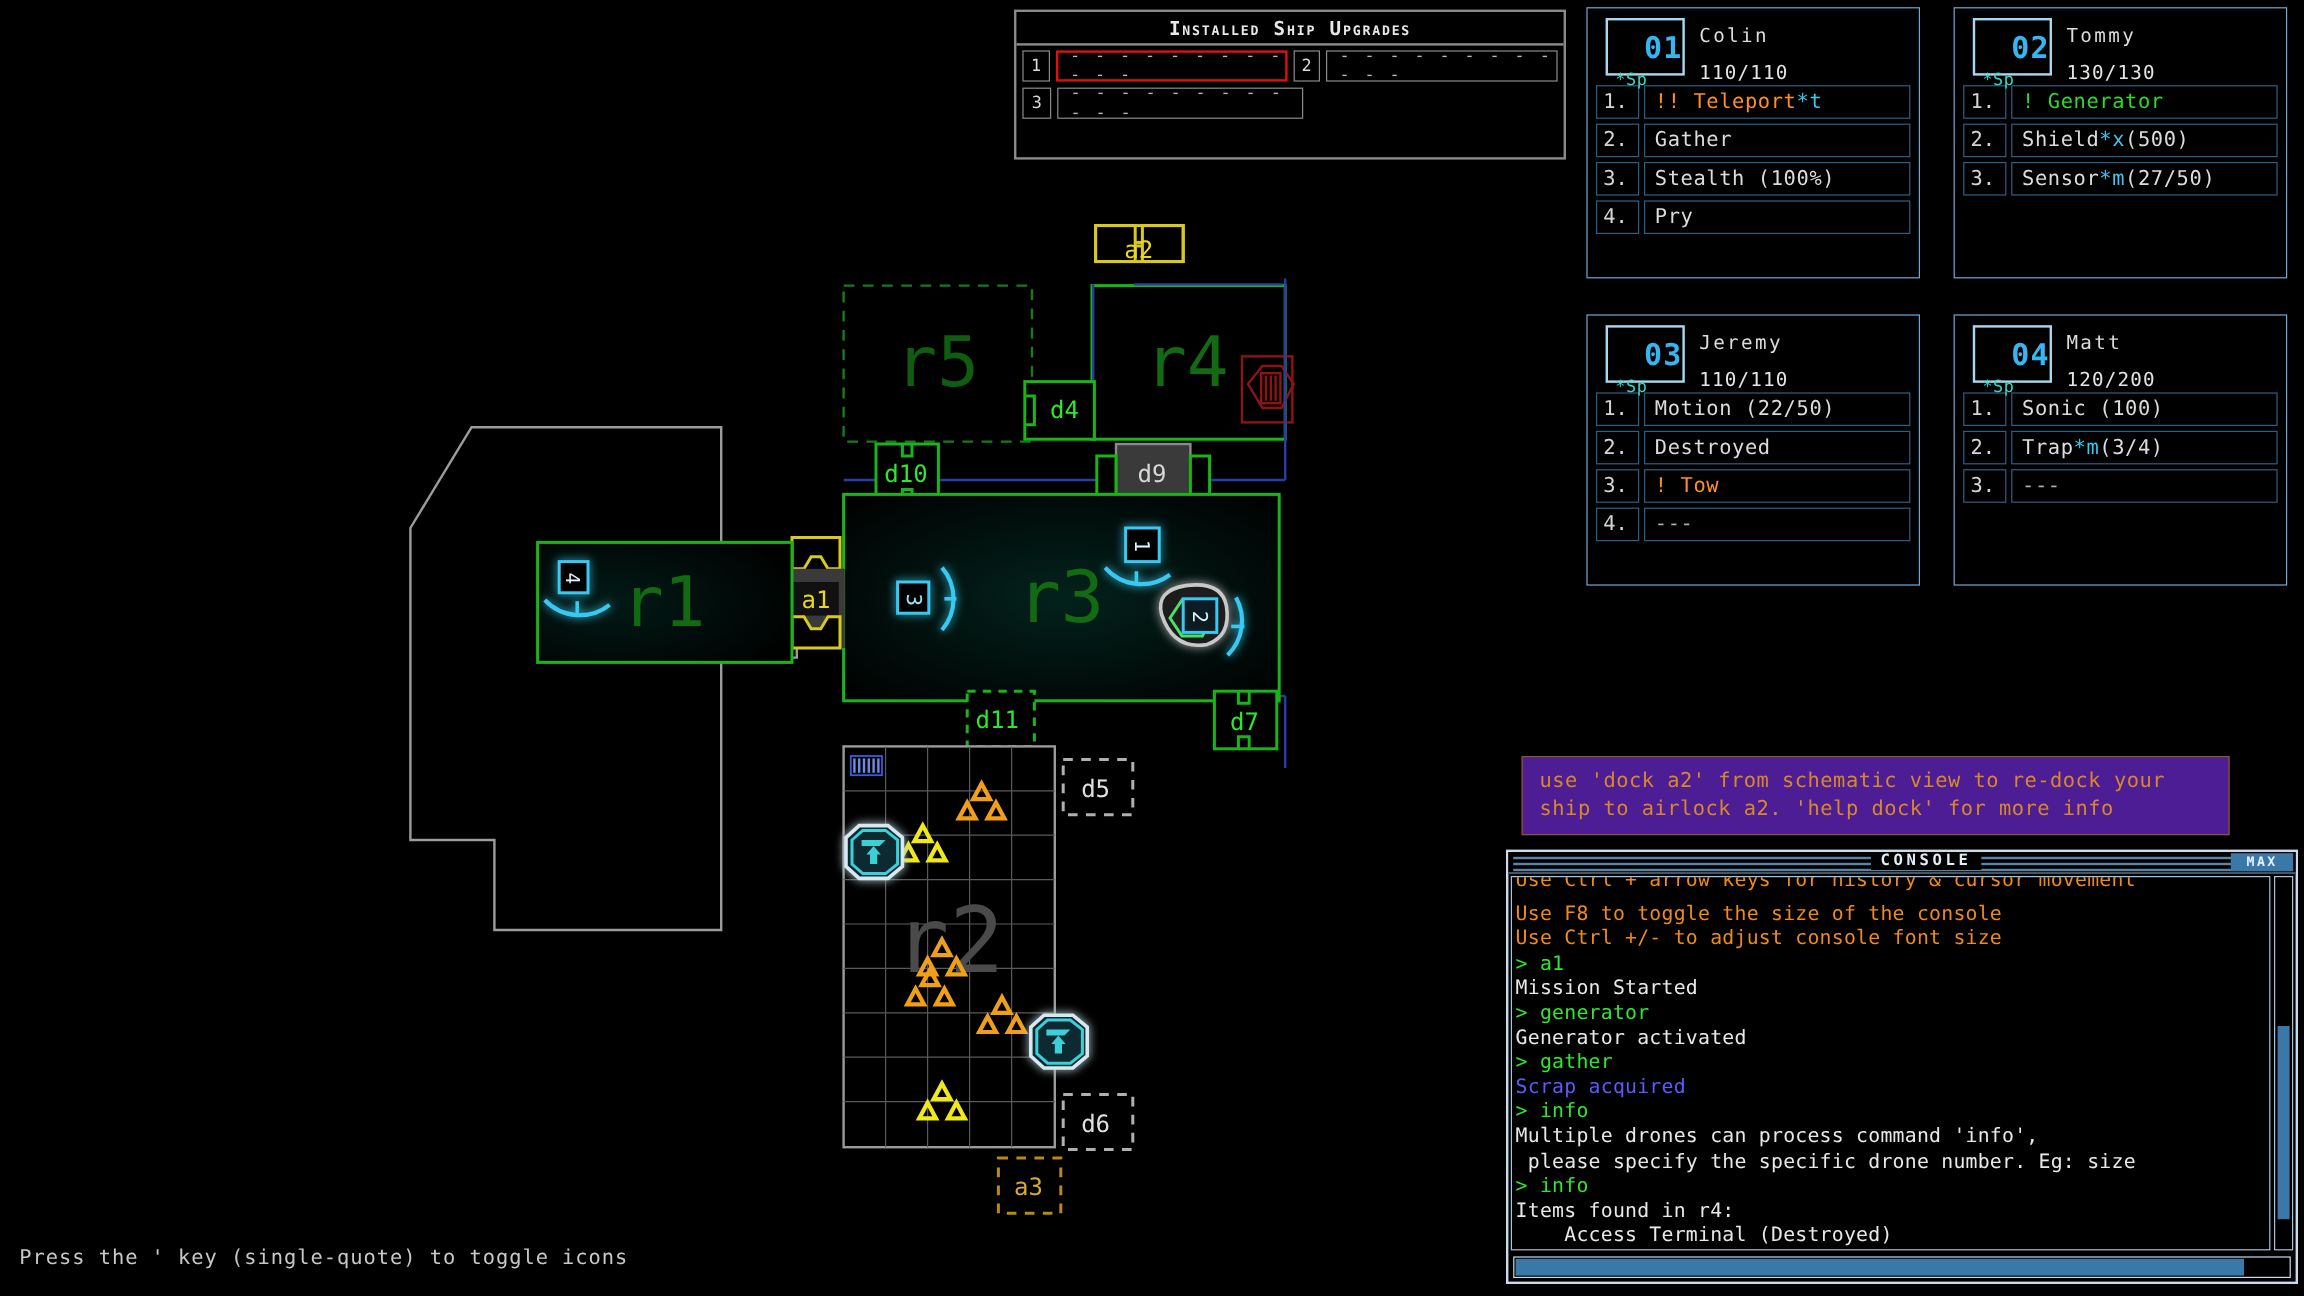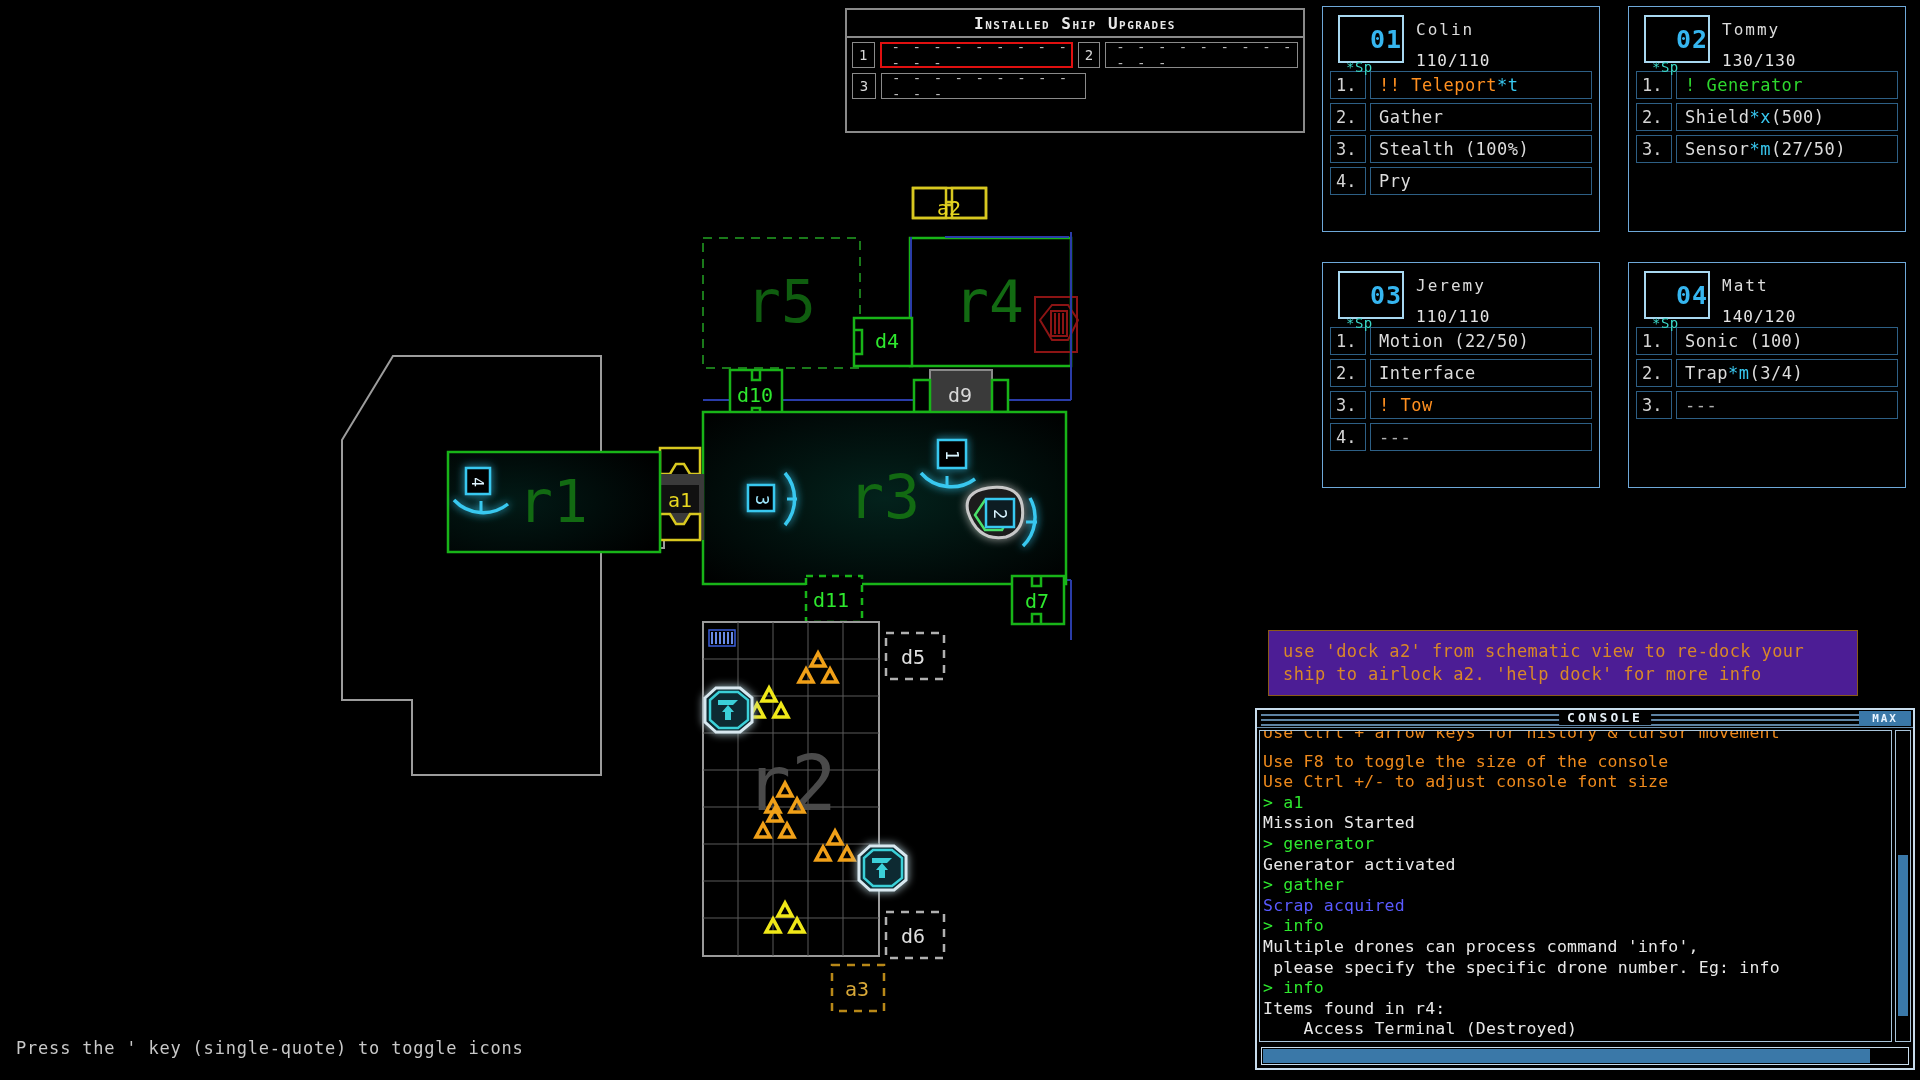--- a/index.html
+++ b/index.html
@@ -506,40 +506,40 @@
       <div class="ch-name">Jeremy</div>
       <div class="ch-sp">*Sp</div>
       <div class="ch-hp">110/110</div>
     </div>
     <div class="ab-row">
       <div class="ab-idx">1.</div>
       <div class="ab-txt">Motion (22/50)</div>
     </div>
     <div class="ab-row">
       <div class="ab-idx">2.</div>
-      <div class="ab-txt">Interface</div>
+      <div class="ab-txt">Destroyed</div>
     </div>
     <div class="ab-row">
       <div class="ab-idx">3.</div>
       <div class="ab-txt orange">! Tow</div>
     </div>
     <div class="ab-row">
       <div class="ab-idx">4.</div>
       <div class="ab-txt dim">---</div>
     </div>
   </div>
 
   <div class="charpanel" id="char3">
     <div class="ch-head">
       <div class="ch-badge">
         <span class="ch-num">04</span>
       </div>
       <div class="ch-name">Matt</div>
       <div class="ch-sp">*Sp</div>
-      <div class="ch-hp">140/120</div>
+      <div class="ch-hp">120/200</div>
     </div>
     <div class="ab-row">
       <div class="ab-idx">1.</div>
       <div class="ab-txt">Sonic (100)</div>
     </div>
     <div class="ab-row">
       <div class="ab-idx">2.</div>
       <div class="ab-txt">Trap <span class="cy">*m</span> (3/4)</div>
     </div>
     <div class="ab-row">
@@ -569,21 +569,21 @@
           <div class="logline orange">Use F8 to toggle the size of the console</div>
           <div class="logline orange">Use Ctrl +/- to adjust console font size</div>
           <div class="logline cmd">&gt; a1</div>
           <div class="logline white">Mission Started</div>
           <div class="logline cmd">&gt; generator</div>
           <div class="logline white">Generator activated</div>
           <div class="logline cmd">&gt; gather</div>
           <div class="logline blue">Scrap acquired</div>
           <div class="logline cmd">&gt; info</div>
           <div class="logline white">Multiple drones can process command 'info',</div>
-          <div class="logline white"> please specify the specific drone number. Eg: info</div>
+          <div class="logline white"> please specify the specific drone number. Eg: size</div>
           <div class="logline cmd">&gt; info</div>
           <div class="logline white">Items found in r4:</div>
           <div class="logline white">    Access Terminal (Destroyed)</div>
         </div>
       <div class="vscroll">
         <div class="thumb"></div>
       </div>
     </div>
     <div class="hscroll">
       <div class="thumb"></div>

